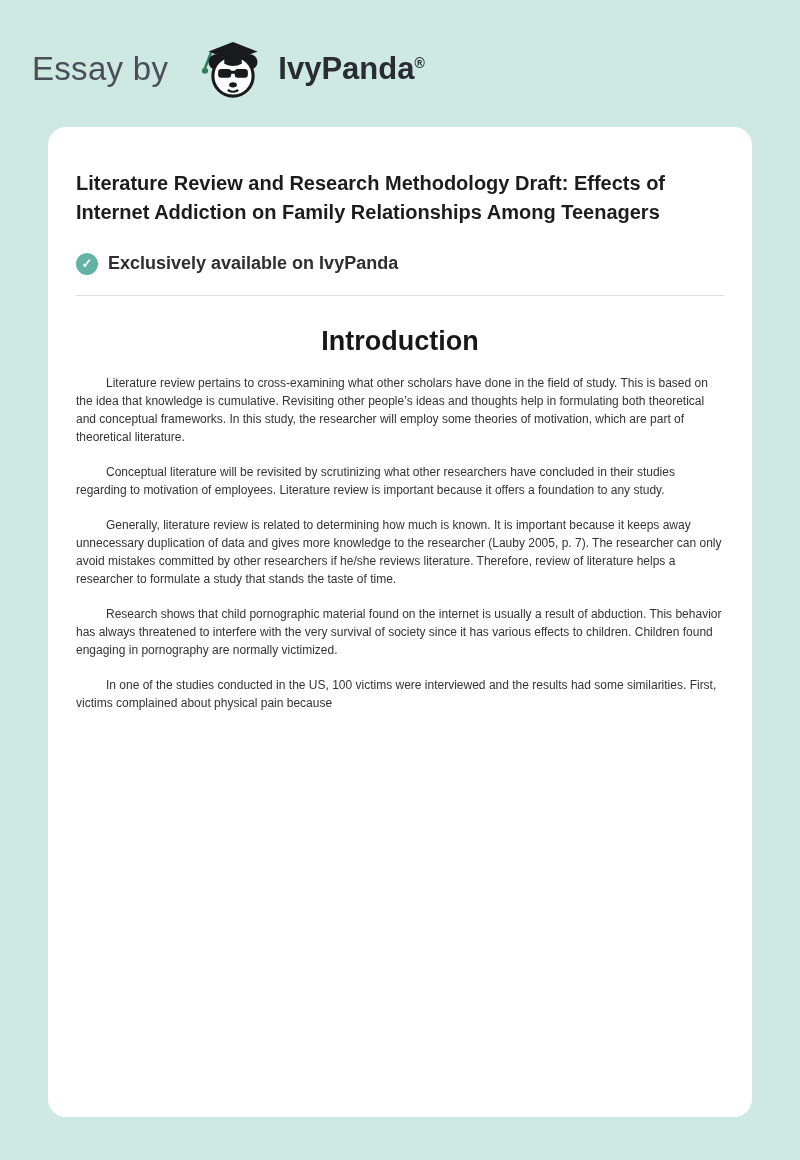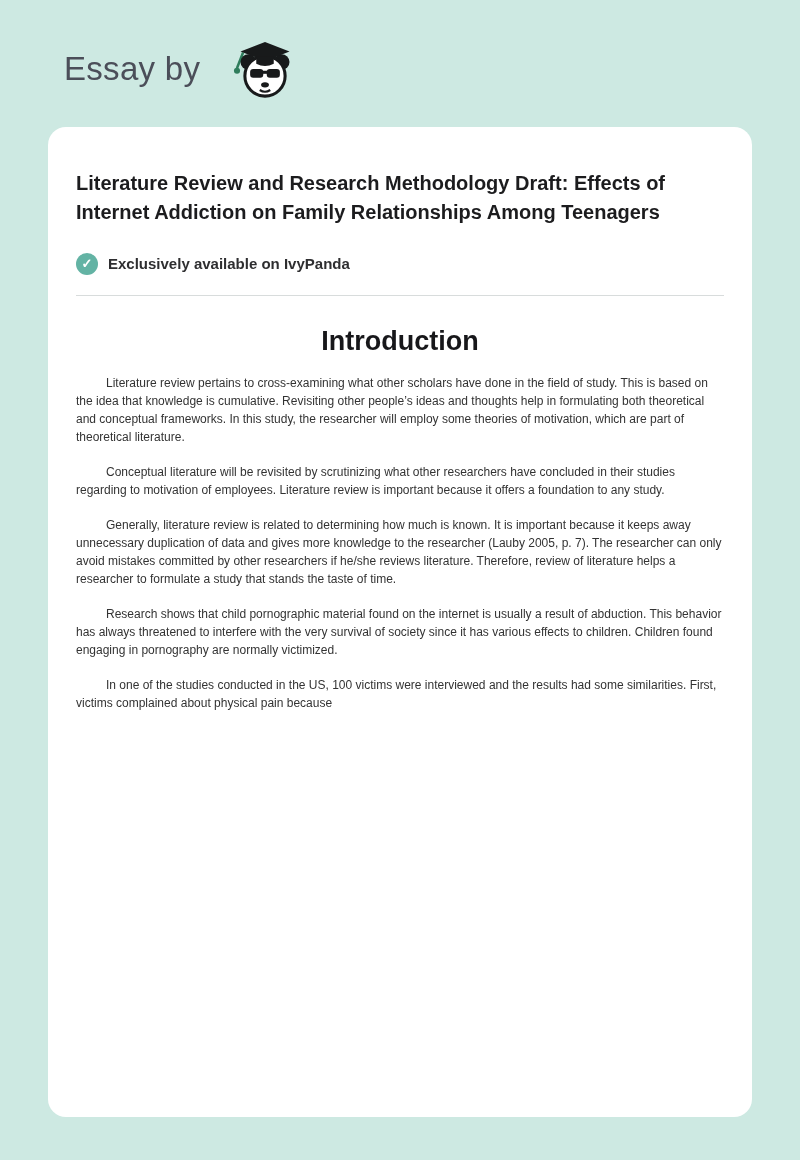--- a/index.html
+++ b/index.html
@@ -10,21 +10,21 @@
     background: #cde9e2;
     font-family: "Liberation Sans", sans-serif;
     overflow: hidden;
   }
 
   
   .site-header {
     display: flex;
     align-items: center;
     gap: 30px;
-    padding: 34px 48px 24px 64px;
+    padding: 34px 48px 24px 32px;
     height: 127px;
   }
   .essay-by {
     font-size: 33px;
     color: #4b4e59;
     letter-spacing: 0.3px;
   }
   .brand {
     display: flex;
     align-items: center;
@@ -74,21 +74,21 @@
     background: #63b3a4;
     color: #ffffff;
     font-size: 13px;
     font-weight: 700;
     display: flex;
     align-items: center;
     justify-content: center;
     flex: 0 0 auto;
   }
   .badge-label {
-    font-size: 15px;
+    font-size: 18px;
     font-weight: 700;
     color: #2e2e30;
   }
 
   hr.divider {
     border: none;
     border-top: 1px solid #d8dcdc;
     margin: 20px 0 0 0;
   }
 
@@ -131,20 +131,21 @@
           <rect x="42" y="35" width="15" height="10" rx="3.5" fill="#181a1b"></rect>
           <rect x="35" y="37" width="10" height="3.5" fill="#181a1b"></rect>
 
           <ellipse cx="40" cy="53" rx="4.5" ry="3" fill="#181a1b"></ellipse>
           <path d="M34 59 Q40 63 46 59" stroke="#181a1b" stroke-width="2.5" fill="none"></path>
 
           <polygon points="40,4 68,15 40,26 12,15" fill="#181a1b"></polygon>
           <path d="M30 21 L30 29 Q40 34 50 29 L50 21" fill="#181a1b"></path>
         </svg>
       </span>
+      <span class="brand-name"><span>IvyPanda</span><sup>®</sup></span>
     </a>
   </header>
 
   <main class="card">
 
     <h1 class="essay-title">Literature Review and Research Methodology Draft: Effects of Internet Addiction on Family Relationships Among Teenagers</h1>
 
     <div class="badge">
       <span class="check">✓</span>
       <span class="badge-label">Exclusively available on IvyPanda</span>

